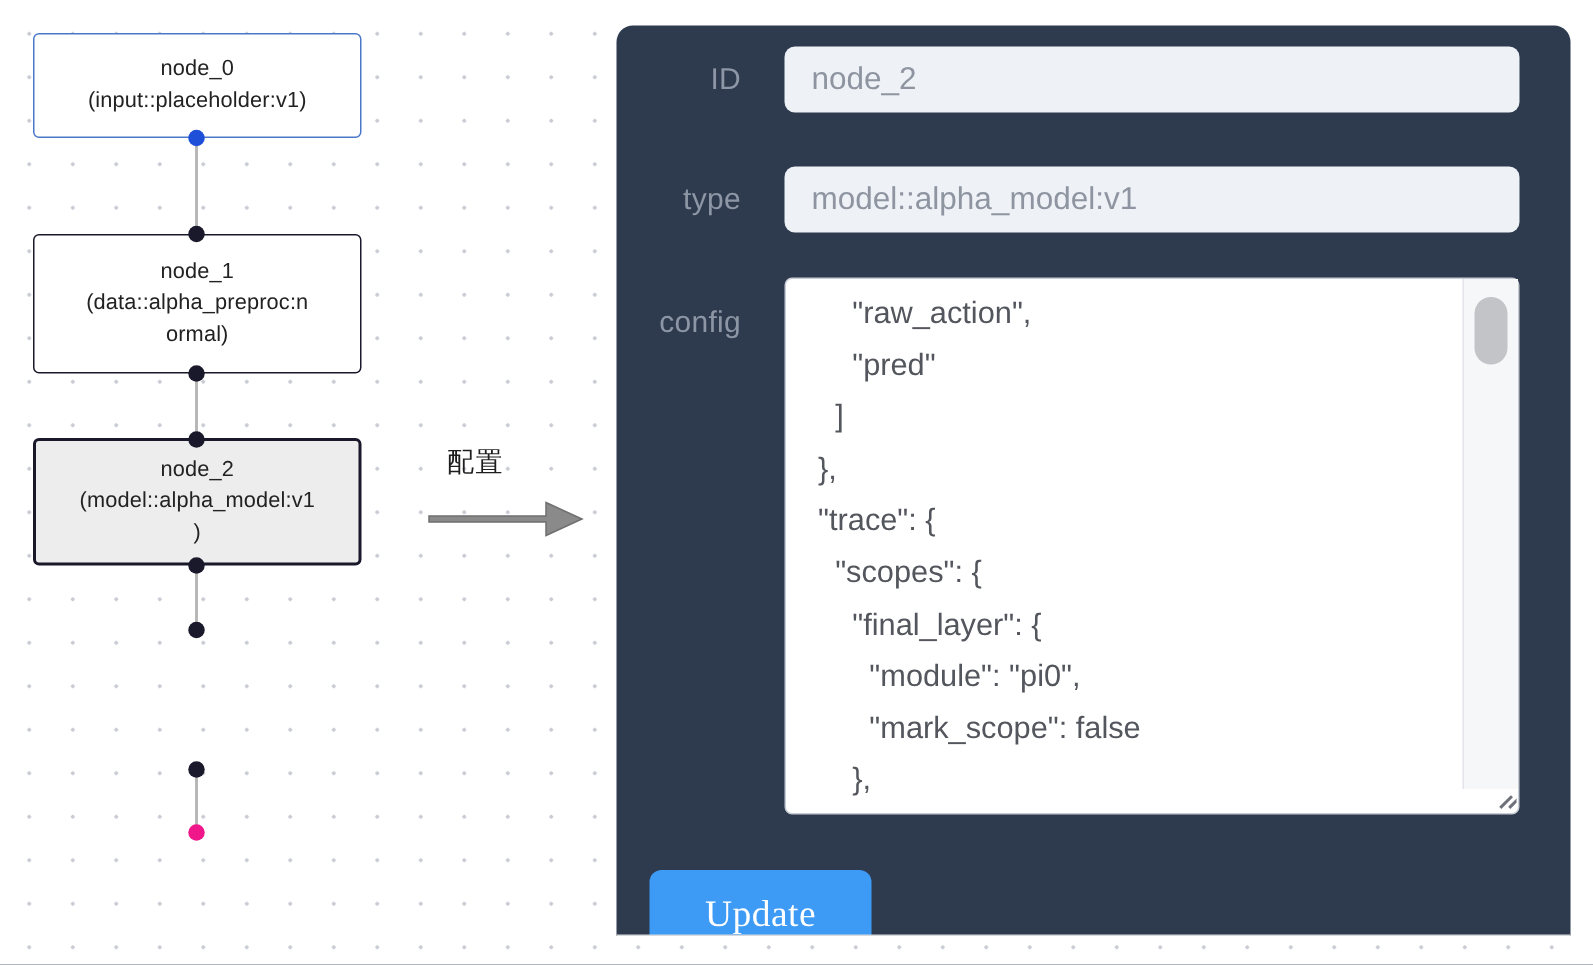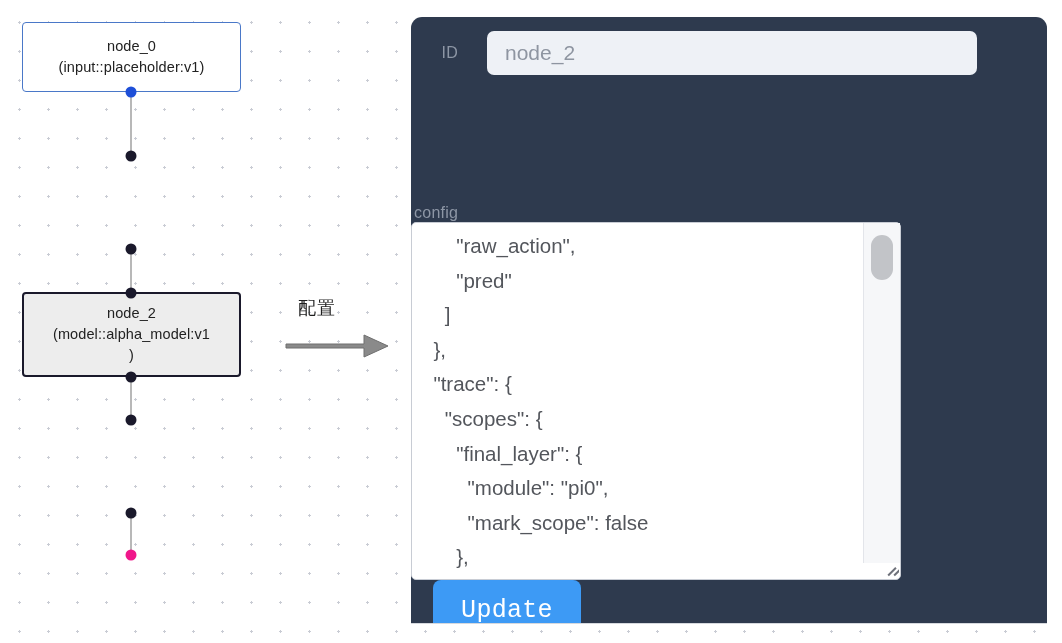--- a/index.html
+++ b/index.html
@@ -79,24 +79,24 @@
     background:#2e3a4e;
     border-radius:11px 11px 0 0;
     z-index:8;
     overflow:hidden;
   }
   .field-row{
     position:absolute;
     display:flex;align-items:center;
   }
   .field-label{
-    width:76px;
+    width:112px;
     text-align:right;
     color:#8d96a5;
-    font-size:16px;
+    font-size:20px;
     padding-right:29px;
     box-sizing:border-box;
     letter-spacing:.2px;
     user-select:none;
   }
   .field-input{
     box-sizing:border-box;
     background:#eef1f6;
     border:none;
     border-radius:7px;
@@ -105,21 +105,21 @@
     font-family:"Liberation Sans","DejaVu Sans",sans-serif;
     padding:0 18px;
     outline:none;
   }
 
   #row-id{left:0px;top:14px;width:636px;}
   #row-id .field-input{width:490px;height:44px;line-height:44px;}
   #row-type{left:0px;top:94px;width:636px;}
   #row-type .field-input{width:490px;height:44px;line-height:44px;}
 
-  #row-config{left:0px;top:168px;width:636px;align-items:flex-start;flex-direction:column;}
+  #row-config{left:0px;top:168px;width:636px;align-items:flex-start;}
   #row-config .field-label{padding-top:19px;}
 
   #config-wrap{
     position:relative;
     width:490px;height:358px;
   }
   #config-area{
     box-sizing:border-box;
     width:490px;height:358px;
     background:#ffffff;
@@ -159,21 +159,21 @@
   #config-resize:before{width:1.6px;height:18px;right:4px;bottom:2px;transform:rotate(45deg);transform-origin:bottom right;}
   #config-resize:after{width:1.6px;height:11px;right:10px;bottom:2px;transform:rotate(45deg);transform-origin:bottom right;}
 
   #update-btn{
     position:absolute;left:22px;top:563px;
     width:148px;height:52px;
     background:#3d9af5;
     border:none;border-radius:8px;
     color:#ffffff;
     font-size:25px;
-    font-family:Liberation Mono, monospace;
+    font-family:Liberation Serif, serif;
     letter-spacing:.3px;
     cursor:pointer;
     padding:16px;
   }
 
   
   #panel-bottom-line{
     position:absolute;left:411px;top:623px;width:636px;height:1px;
     background:#d6d9de;z-index:9;
   }
@@ -187,20 +187,25 @@
   <div class="edge" style="left:130px;top:249px;height:44px;"></div>
   <div class="edge" style="left:130px;top:377px;height:44px;"></div>
   <div class="edge" style="left:130px;top:513px;height:42px;"></div>
 
   <div class="node n0" style="left:22px;top:22px;width:219px;height:70px;">
     <span class="nlabel">node_0
 (input::placeholder:v1)</span>
   </div>
   <div class="handle blue" style="left:131px;top:92px;"></div>
 
+  <div class="node n1" style="left:22px;top:156px;width:219px;height:93px;">
+    <span class="nlabel">node_1
+(data::alpha_preproc:n
+ormal)</span>
+  </div>
   <div class="handle" style="left:131px;top:156px;"></div>
   <div class="handle" style="left:131px;top:249px;"></div>
 
   <div class="node n2" style="left:22px;top:292px;width:219px;height:85px;">
     <span class="nlabel">node_2
 (model::alpha_model:v1
 )</span>
   </div>
   <div class="handle" style="left:131px;top:293px;"></div>
   <div class="handle" style="left:131px;top:377px;"></div>
@@ -218,20 +223,24 @@
   </div>
 </div>
 
 <div id="panel">
 
   <div class="field-row" id="row-id">
     <div class="field-label">ID</div>
     <input class="field-input" type="text" id="id-input" value="node_2" style="">
   </div>
 
+  <div class="field-row" id="row-type">
+    <div class="field-label">type</div>
+    <input class="field-input" type="text" id="type-input" value="model::alpha_model:v1" style="">
+  </div>
 
   <div class="field-row" id="row-config">
     <div class="field-label">config</div>
     <div id="config-wrap">
       <textarea id="config-area" spellcheck="false" style="">      "raw_action",
       "pred"
     ]
   },
   "trace": {
     "scopes": {

